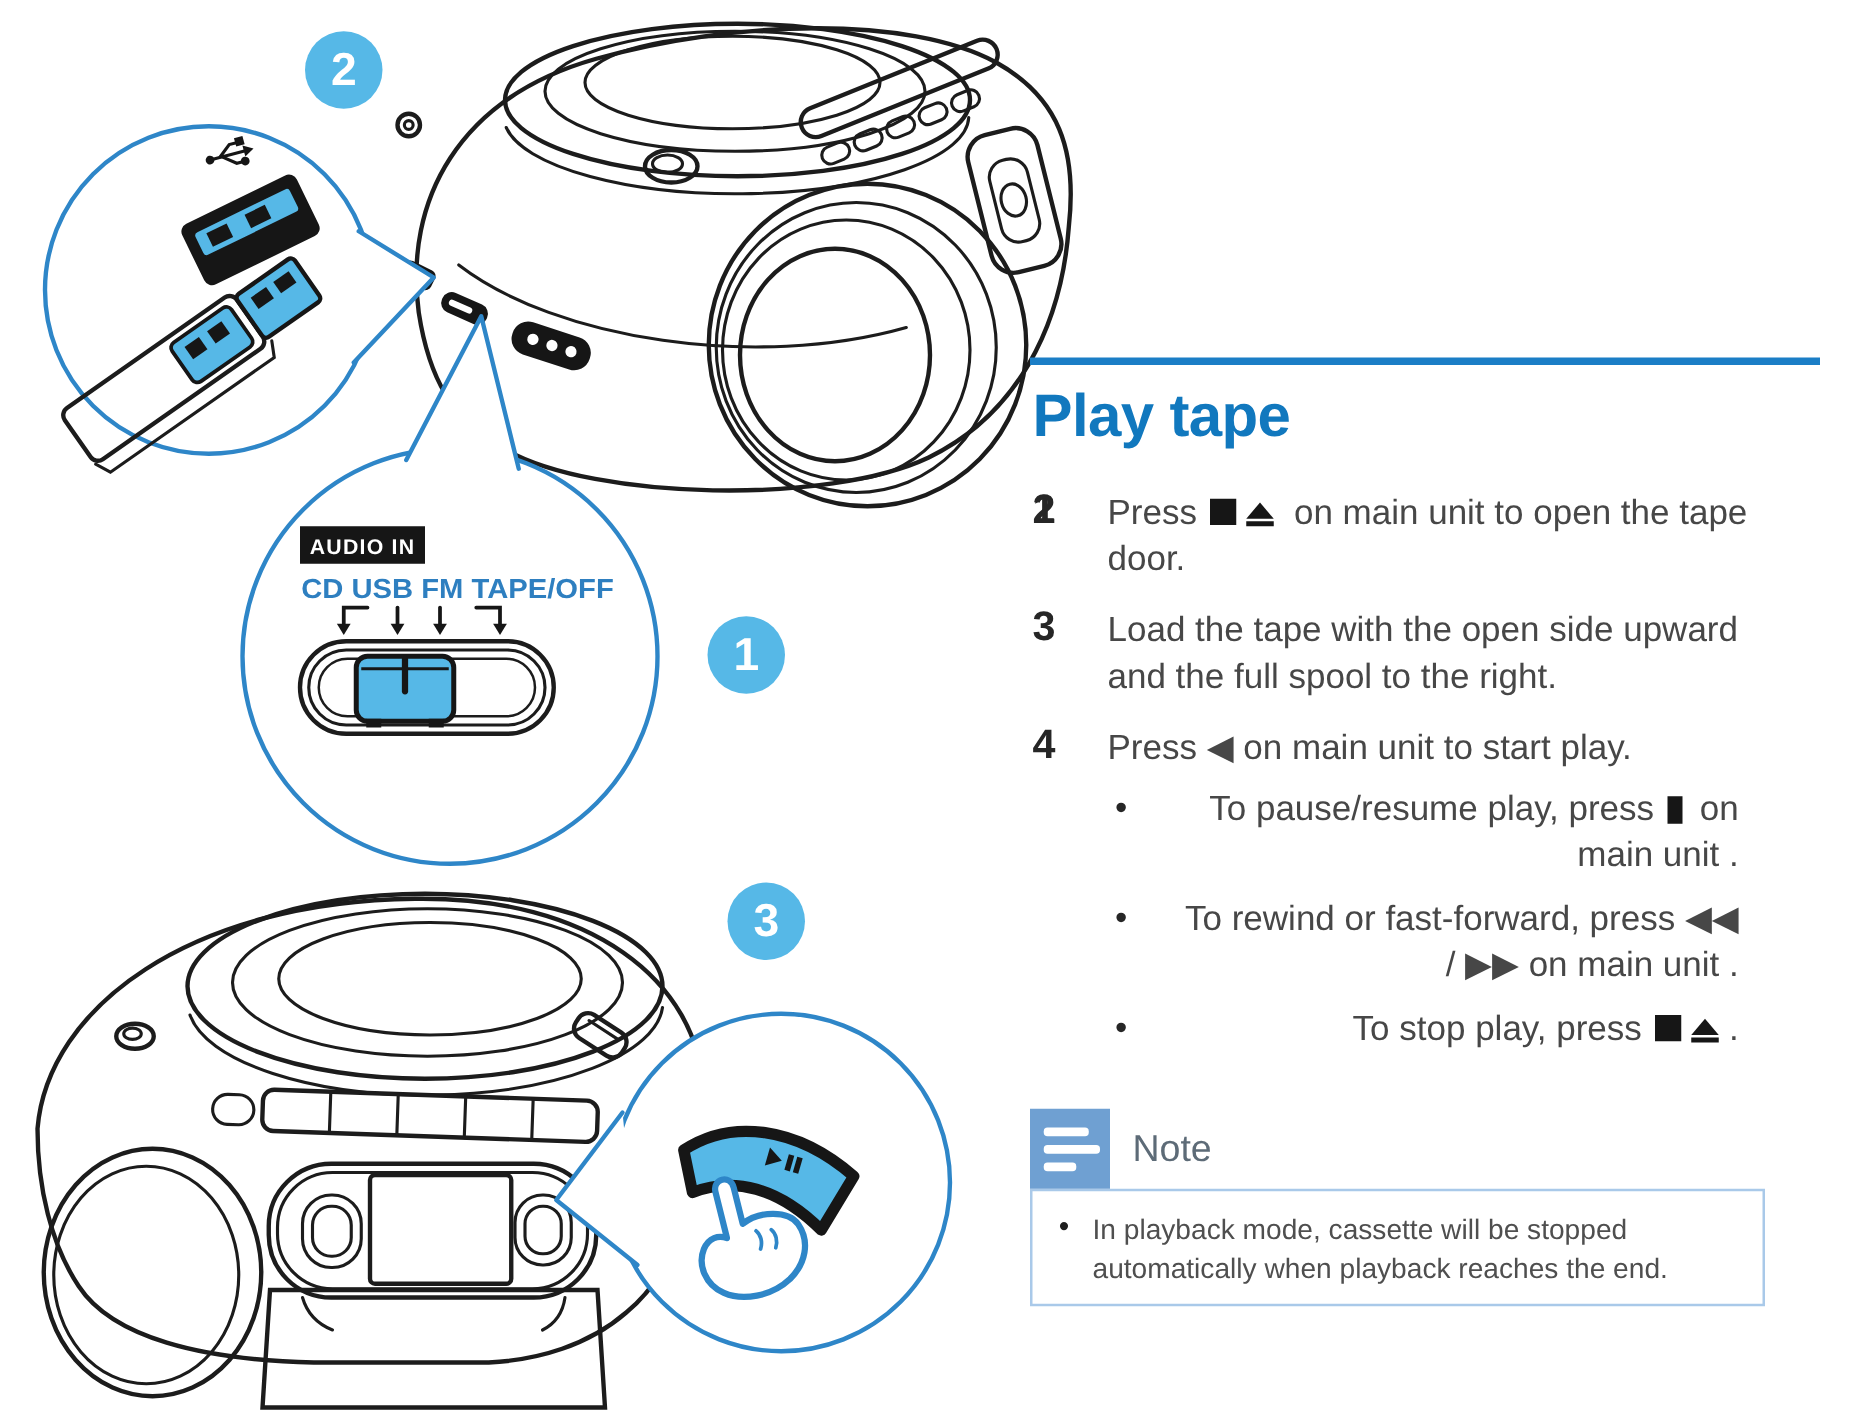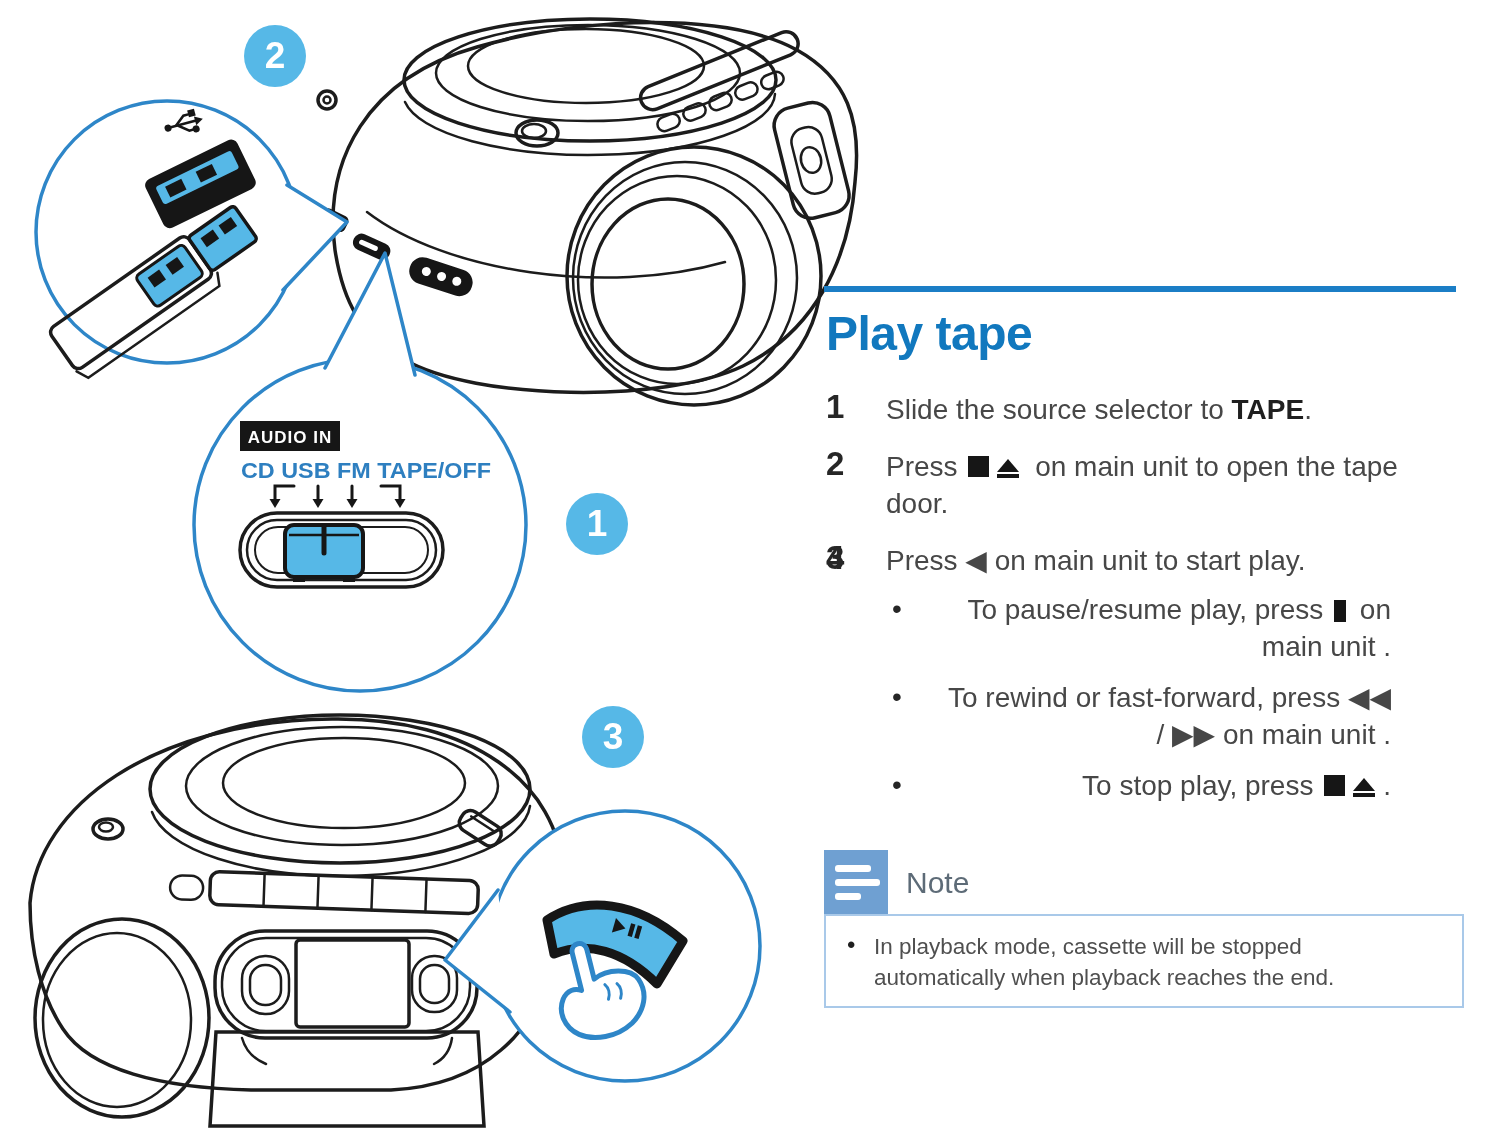--- a/index.html
+++ b/index.html
@@ -60,21 +60,21 @@
 
   .note { margin-top: 34px; }
   .note-head { display: flex; align-items: flex-end; gap: 18px; height: 76px; }
   .note-ico { width: 64px; height: 64px; background: #6fa0d2;
       display: flex; flex-direction: column; justify-content: center; gap: 7px; padding-left: 11px; }
   .note-ico i { display: block; height: 7px; background: #ffffff; border-radius: 3px; }
   .note-ico i:nth-child(1) { width: 36px; }
   .note-ico i:nth-child(2) { width: 45px; }
   .note-ico i:nth-child(3) { width: 26px; }
   .note-label { font-size: 30px; color: #5d6b77; padding-bottom: 14px; }
-  .note-box { border: 2px solid #a9c9e9; width: 640px; min-height: 84px; padding: 15px 20px 13px 16px; }
+  .note-box { border: 2px solid #a9c9e9; width: 588px; min-height: 84px; padding: 15px 20px 13px 16px; }
   .note-box ul { list-style: none; max-width: 505px; }
   .note-box li { position: relative; padding-left: 32px; font-size: 22.5px; line-height: 31px; color: #4f4f4f; }
   .note-box li::before { content: "\2022"; position: absolute; left: 5px; top: -2px; color: #1f1f1f; font-size: 24px; }
 </style>
 </head>
 <body>
 
 <div class="page">
 
   <svg style="left:305px; top:0; width:560px; height:410px" viewBox="0 0 560 410">
@@ -236,28 +236,28 @@
   <div class="badge badge-1">1</div>
   <div class="badge badge-3">3</div>
 
   <div class="right-col">
     <div class="rule"></div>
     <h1 class="title">Play tape</h1>
 
     <ol class="steps">
       <li class="step">
         <span class="num">1</span>
-        <span class="txt"><span>Slide the source selector to </span><b>TAPE</b><span>.</span></span>
       </li>
       <li class="step">
         <span class="num">2</span>
         <span class="txt"><span>Press </span><span class="icon-stop"></span><span class="icon-eject"></span><span> on main unit to open the tape door.</span></span>
       </li>
       <li class="step">
         <span class="num">3</span>
+        <span class="txt">Load the tape with the open side upward and the full spool to the right.</span>
       </li>
       <li class="step">
         <span class="num">4</span>
         <span class="txt">Press ◀ on main unit to start play.</span>
         <ul class="sub">
           <li>
             <span>To pause/resume play, press </span><span class="icon-pause"></span><span> on main unit .</span>
           </li>
           <li>To rewind or fast-forward, press ◀◀ / ▶▶ on main unit .</li>
           <li>

